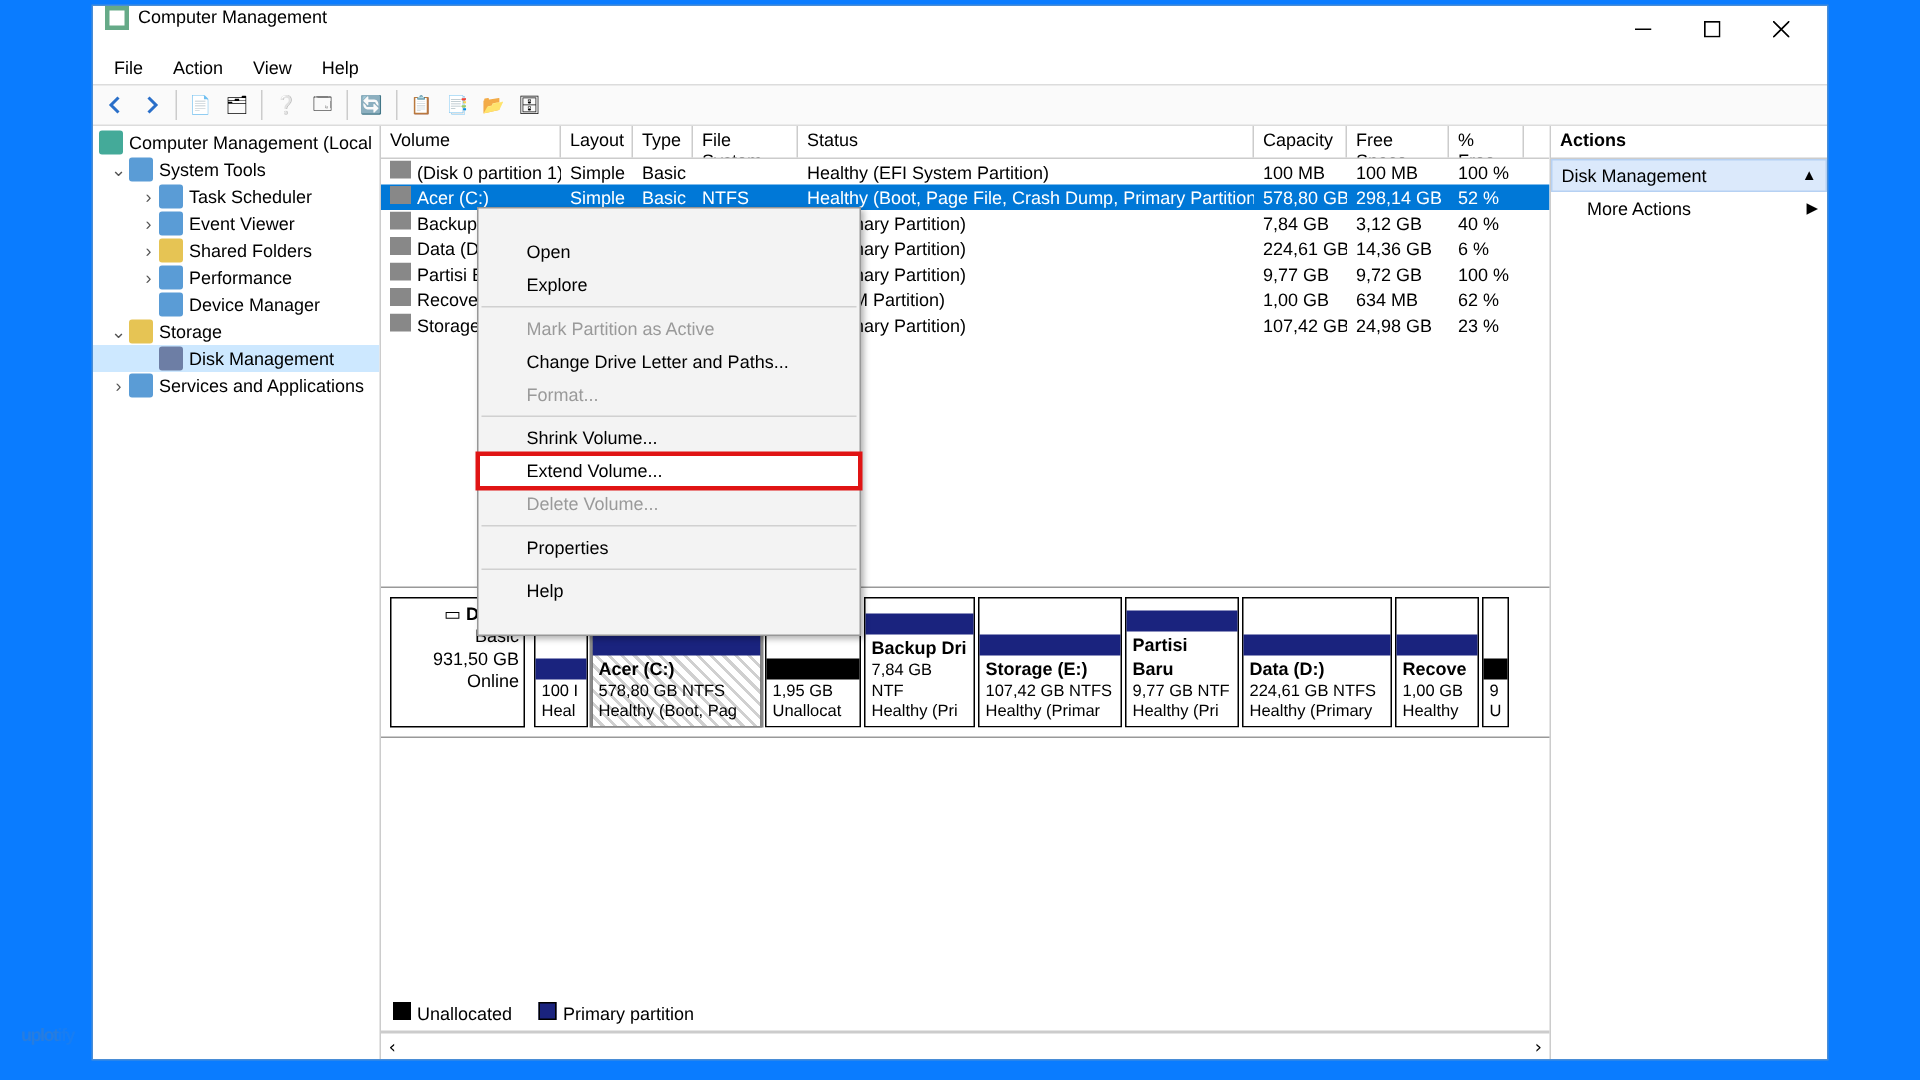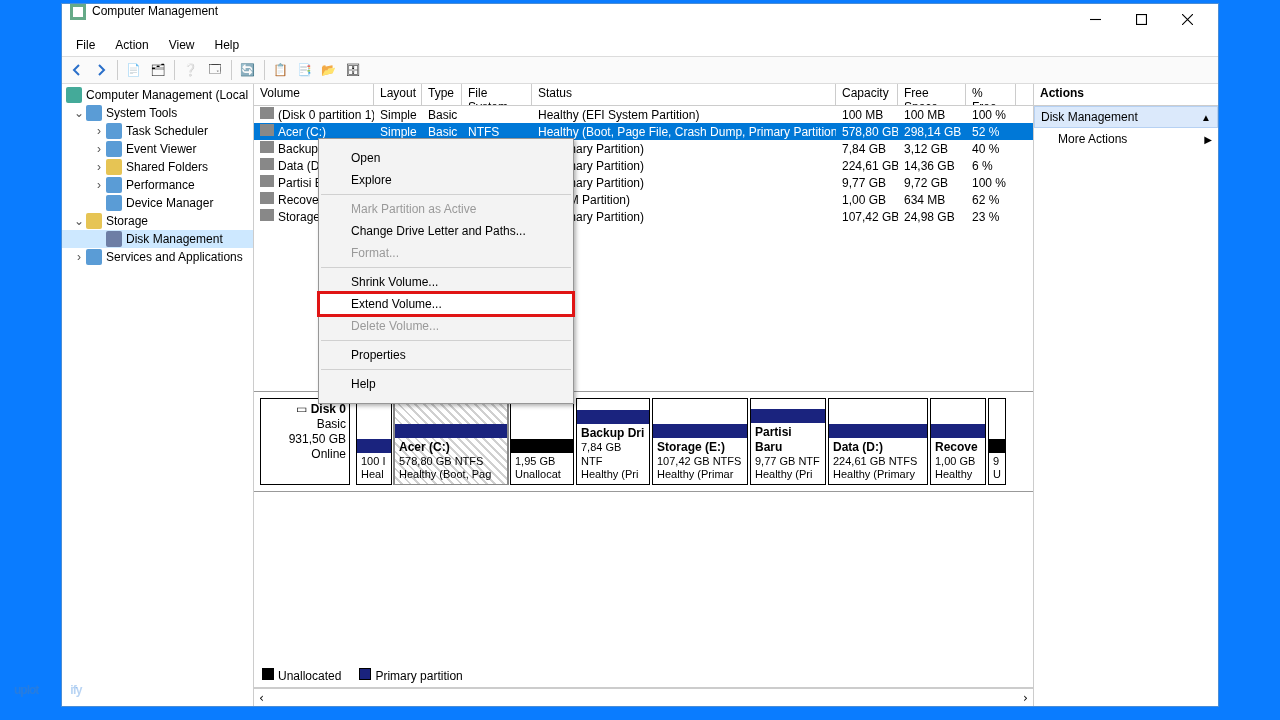--- a/index.html
+++ b/index.html
@@ -62,28 +62,28 @@
 
   .actions-pane{width:184px;display:flex;flex-direction:column;}
   .actions-header{height:22px;background:#fff;border-bottom:1px solid #ccc;padding:2px 6px;font-weight:bold;}
   .actions-sub{background:#dbe9fb;border:1px solid #b6d1f3;padding:3px 6px;display:flex;justify-content:space-between;align-items:center;margin:0;}
   .actions-item{padding:4px 6px 4px 24px;display:flex;justify-content:space-between;align-items:center;}
   .chev{font-size:10px;}
 
   .hscroll{margin-top:auto;height:18px;border-top:1px solid #ccc;display:flex;align-items:center;justify-content:space-between;padding:0 4px;}
   .hscroll span{font-family:monospace;}
 
-  .context{position:absolute;left:318px;top:138px;width:256px;background:#f3f3f3;border:1px solid #979797;box-shadow:2px 2px 4px rgba(0,0,0,.3);padding:8px 0;}
+  .context{position:absolute;left:318px;top:138px;width:256px;background:#f3f3f3;border:1px solid #979797;box-shadow:2px 2px 4px rgba(0,0,0,.3);padding:18px 0;}
   .ctx-item{padding:4px 32px 4px 32px;}
   .ctx-item.disabled{color:#9a9a9a;}
   .ctx-sep{height:1px;background:#d0d0d0;margin:3px 2px;}
   .ctx-item.highlight{outline:3px solid #e01414;outline-offset:-1px;background:#fff;}
 
   .watermark{position:absolute;left:14px;bottom:16px;font-size:42px;font-weight:700;color:rgba(128,128,128,.25);letter-spacing:-1px;}
-  .watermark .b{color:rgba(48,129,220,.35);margin-left:32px;}
+  .watermark .b{color:rgba(48,129,220,.35);}
 </style>
 </head>
 <body>
 
 <div class="window">
 
   <div class="titlebar">
     <span class="app-icon"></span>
     <span class="title">Computer Management</span>
     <div class="ctrl">

